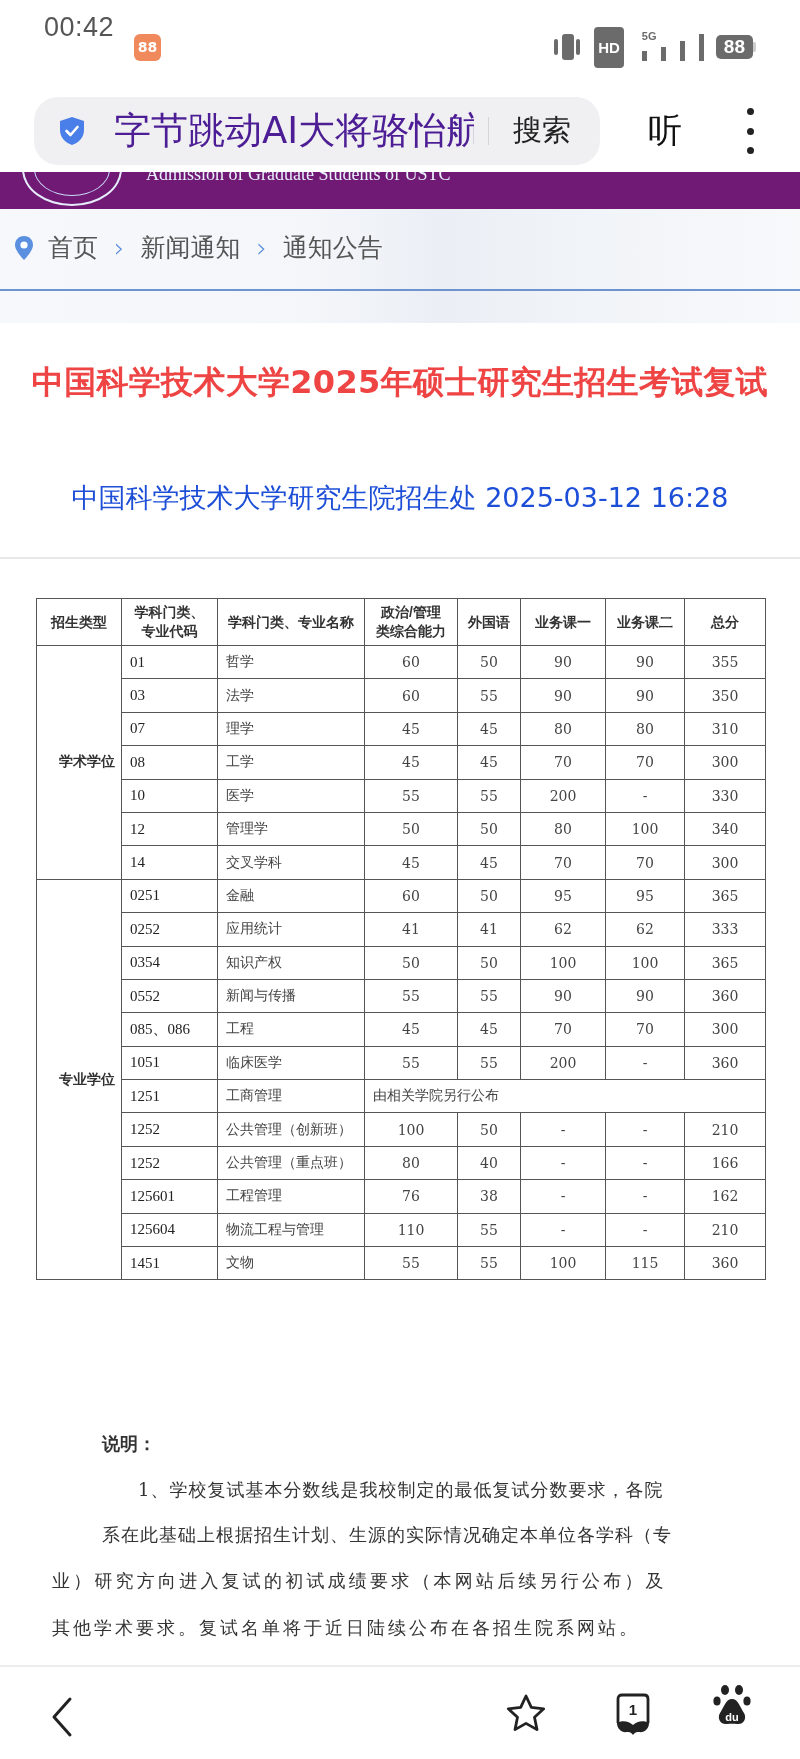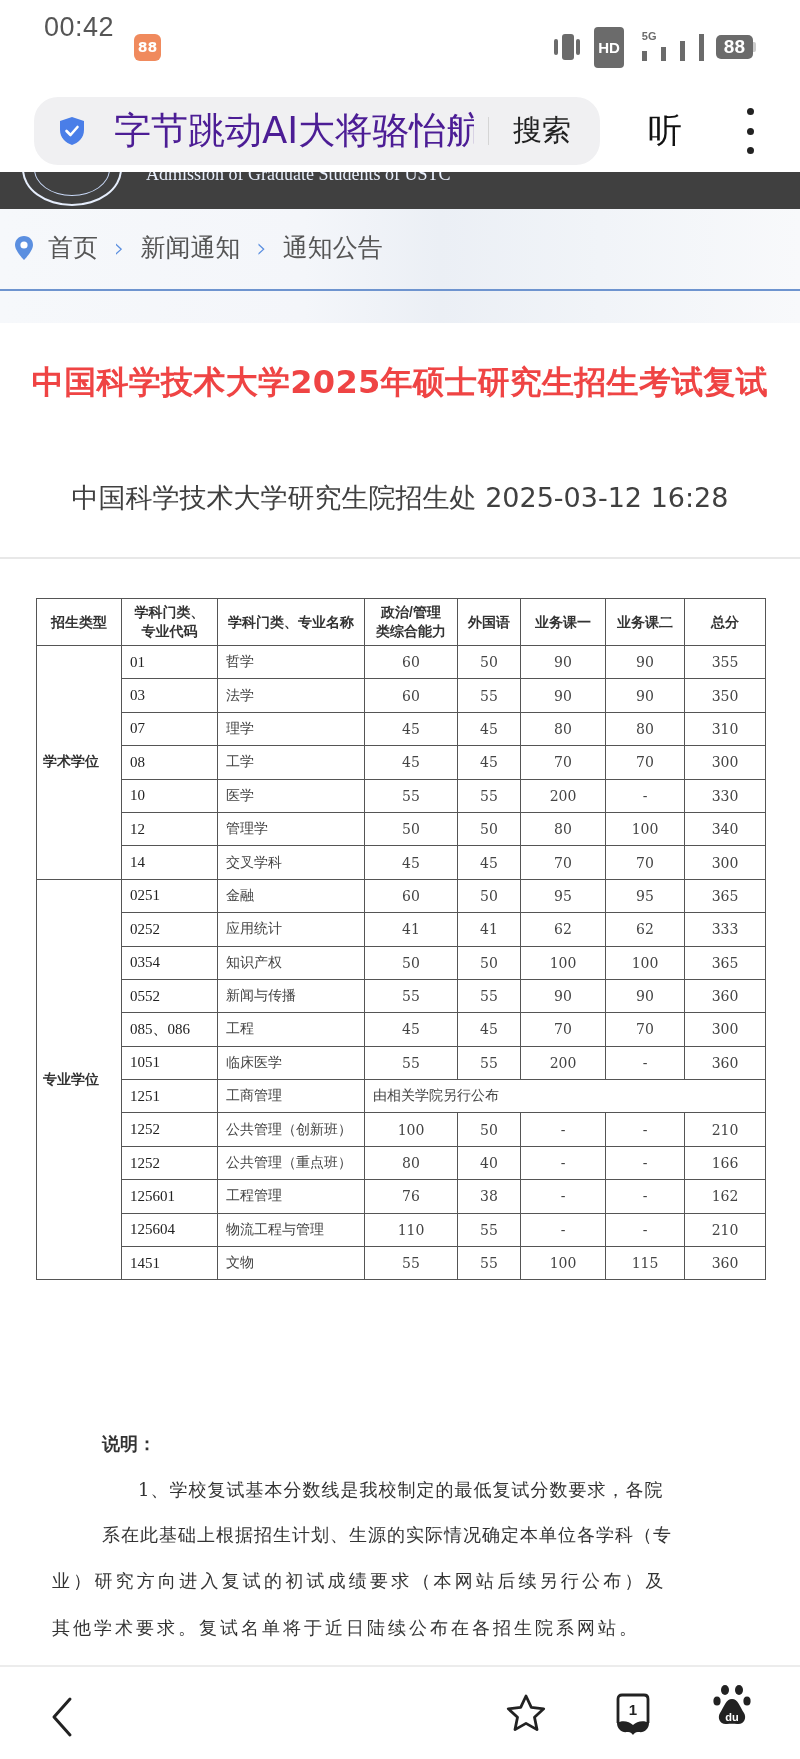--- a/index.html
+++ b/index.html
@@ -26,44 +26,44 @@
   .url-bar { position: absolute; left: 34px; top: 97px; width: 566px; height: 68px; background: #f0f0f2; border-radius: 24px; display: flex; align-items: center; }
   .shield-icon { margin-left: 24px; width: 28px; height: 30px; }
   .url-text { margin-left: 28px; font-size: 37px; color: #4c1d95; width: 360px; white-space: nowrap; overflow: hidden; }
   .url-divider { width: 1px; height: 28px; background: #d5d5d5; margin-left: 14px; }
   .url-search { margin-left: 24px; font-size: 29px; color: #222; }
   .listen-btn { position: absolute; left: 648px; top: 108px; font-size: 34px; color: #111; }
   .more-btn { position: absolute; left: 740px; top: 108px; width: 20px; height: 46px; display: flex; flex-direction: column; justify-content: space-between; align-items: center; }
   .more-btn span { width: 7px; height: 7px; border-radius: 50%; background: #222; }
 
   
-  .site-banner { position: absolute; left: 0; top: 172px; width: 800px; height: 37px; background: #404040; overflow: hidden; }
+  .site-banner { position: absolute; left: 0; top: 172px; width: 800px; height: 37px; background: #701a75; overflow: hidden; }
   .site-logo { position: absolute; left: 22px; top: -40px; width: 100px; height: 74px; border: 2px solid #e6eefc; border-radius: 50%; }
   .site-logo-inner { position: absolute; left: 10px; top: 8px; right: 10px; bottom: 8px; border: 1px solid #c8d8f6; border-radius: 50%; }
   .site-banner-sub { position: absolute; left: 146px; top: -8px; font-family: "Liberation Serif", serif; font-size: 18px; color: #e9f0fd; white-space: nowrap; }
 
   
   .breadcrumb-area { position: absolute; left: 0; top: 209px; width: 800px; height: 114px; background: linear-gradient(90deg, #f6f8fb 0%, #f4f6fa 38%, #ebeff5 55%, #f1f4f8 75%, #f8f9fb 100%); }
   .breadcrumb { position: absolute; left: 14px; top: 22px; display: flex; align-items: center; font-size: 25px; color: #555; }
   .pin-icon { width: 20px; height: 26px; margin-right: 14px; }
   .crumb-sep { color: #5b8fe0; font-size: 26px; margin: 0 16px; font-weight: 300; }
   .breadcrumb-line { position: absolute; left: 0; top: 80px; width: 800px; height: 2px; background: #6e94cf; }
 
   
   .article-title { position: absolute; left: 0; top: 357px; width: 800px; text-align: center; font-size: 32px; font-weight: bold; color: #ef4444; line-height: 50px; letter-spacing: 0.3px; }
-  .article-meta { position: absolute; left: 0; top: 480px; width: 800px; text-align: center; font-size: 27px; color: #404040; }
+  .article-meta { position: absolute; left: 0; top: 480px; width: 800px; text-align: center; font-size: 27px; color: #1d4ed8; }
   .article-divider { position: absolute; left: 0; top: 557px; width: 800px; height: 2px; background: #e8e8e8; }
 
   
   .score-table { position: absolute; left: 36px; top: 598px; border-collapse: collapse; font-family: "DejaVu Serif", "Liberation Serif", serif; font-size: 14px; color: #444; }
   .score-table td, .score-table th { border: 1.5px solid #555; height: 33.4px; padding: 0 6px; }
   .score-table th { height: 47px; font-family: "Liberation Sans", sans-serif; font-weight: bold; font-size: 14px; color: #333; text-align: center; line-height: 19px; }
   .score-table td.num { text-align: center; }
   .score-table td.left { text-align: left; padding-left: 8px; }
-  .score-table td.cat { text-align: left; font-family: "Liberation Sans", sans-serif; font-weight: bold; color: #333; }
+  .score-table td.cat { text-align: right; font-family: "Liberation Sans", sans-serif; font-weight: bold; color: #333; }
   .score-table td.code { font-family: "Liberation Serif", serif; font-size: 15px; color: #222; padding-left: 8px; }
 
   
   .notes { position: absolute; left: 52px; top: 1420px; width: 700px; font-family: "DejaVu Serif", "Liberation Serif", serif; color: #333; }
   .notes-heading { position: absolute; left: 50px; top: 12px; font-weight: bold; font-size: 18px; }
   .notes-line { position: absolute; font-size: 18px; white-space: nowrap; letter-spacing: 1px; }
 
   
   .bottom-nav { position: absolute; left: 0; top: 1665px; width: 800px; height: 94px; background: #fff; border-top: 2px solid #ececec; }
   .nav-back { position: absolute; left: 46px; top: 28px; width: 30px; height: 44px; }

